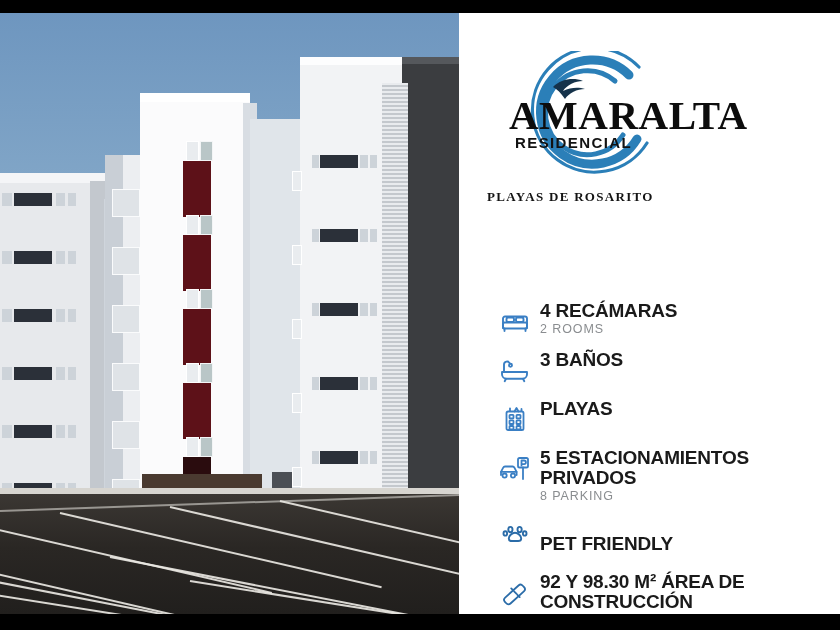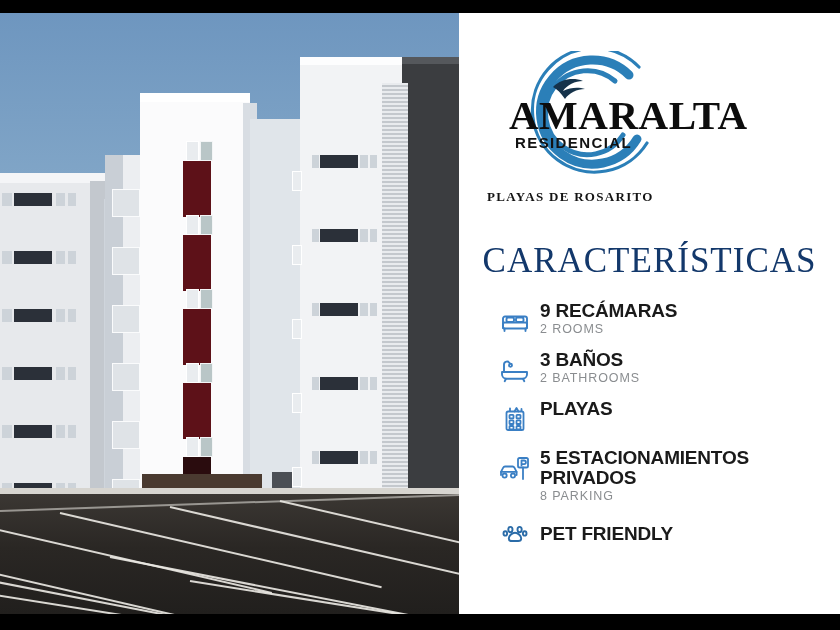--- a/index.html
+++ b/index.html
@@ -81,21 +81,21 @@
 
   
   .features{position:absolute;left:36px;top:288px;width:340px;}
   .feat{position:relative;display:flex;align-items:flex-start;margin-bottom:9px;min-height:40px;}
   .feat .ic{flex:0 0 40px;width:40px;height:38px;display:flex;align-items:center;justify-content:center;padding-top:2px;}
   .feat .txt{flex:1;padding-left:5px;}
   .f-title{font-family:"Liberation Sans",sans-serif;font-weight:700;font-size:19px;
     color:#1a1a1a;line-height:1.06;letter-spacing:-0.2px;}
   .f-sub{font-family:"Liberation Sans",sans-serif;font-weight:400;font-size:12.5px;
     color:#8a8d90;letter-spacing:0.9px;line-height:1.25;margin-top:1px;}
-  .feat.nosub{align-items:center;}
+  .feat.nosub{align-items:flex-end;}
   .feat.pet{margin-bottom:18px;margin-top:4px;}
   svg{display:block;}
 </style>
 </head>
 <body>
 
 <div class="canvas">
 
   <div class="bar-top"></div>
 
@@ -240,58 +240,56 @@
           <path d="M128 30 A42 42 0 1 0 136 84" fill="none" stroke="#2b7fb8" stroke-width="5" stroke-linecap="round"></path>
 
           <path d="M66 36 C74 28 86 26 96 30 C88 30 80 34 76 40 C84 36 92 36 98 38 C90 38 82 42 78 48 C74 42 70 38 66 36 Z" fill="#15324a"></path>
         </svg>
       </div>
       <div class="logo-word">AMARALTA</div>
       <div class="logo-sub">RESIDENCIAL</div>
       <div class="logo-city">PLAYAS DE ROSARITO</div>
     </div>
 
-    <div class="heading">CARACTERÍSTICAS</div>
 
     <div class="features">
 
       <div class="feat">
         <div class="ic">
           <svg width="30" height="26" viewBox="0 0 30 26">
             <g fill="none" stroke="#3a7fc4" stroke-width="1.9" stroke-linecap="round" stroke-linejoin="round">
               <path d="M3 19 V9.5 a2 2 0 0 1 2-2 h20 a2 2 0 0 1 2 2 V19"></path>
               <rect x="3" y="13.5" width="24" height="6" rx="1.6"></rect>
               <rect x="6.5" y="8.5" width="7.5" height="4.4" rx="1.4"></rect>
               <rect x="16" y="8.5" width="7.5" height="4.4" rx="1.4"></rect>
               <path d="M4.5 19.5 V22"></path>
                 <path d="M25.5 19.5 V22"></path>
             </g>
           </svg>
         </div>
         <div class="txt">
-          <div class="f-title">9 RECÁMARAS</div>
+          <div class="f-title">4 RECÁMARAS</div>
           <div class="f-sub">2 ROOMS</div>
         </div>
       </div>
 
       <div class="feat">
         <div class="ic">
           <svg width="30" height="26" viewBox="0 0 30 26">
             <g fill="none" stroke="#3a7fc4" stroke-width="1.9" stroke-linecap="round" stroke-linejoin="round">
               <path d="M4 14 V6.5 a3 3 0 0 1 5.6 -1.4"></path>
               <circle cx="10.5" cy="7.3" r="1.5"></circle>
               <path d="M2 14 h25 v2.2 a4.5 4.5 0 0 1 -4.5 4.5 H6.5 A4.5 4.5 0 0 1 2 16.2 Z"></path>
               <path d="M6 20.8 L4.7 23.2"></path>
                 <path d="M23 20.8 L24.3 23.2"></path>
             </g>
           </svg>
         </div>
         <div class="txt">
           <div class="f-title">3 BAÑOS</div>
-          <div class="f-sub">2 BATHROOMS</div>
         </div>
       </div>
 
       <div class="feat">
         <div class="ic">
           <svg width="30" height="28" viewBox="0 0 30 28">
             <g fill="none" stroke="#3a7fc4" stroke-width="1.8" stroke-linecap="round" stroke-linejoin="round">
               <path d="M10 5 V2.5"></path>
                 <path d="M14.5 5.5 L16.5 2 L18.5 5.5"></path>
               <path d="M21.5 5 V3"></path>
@@ -340,18 +338,34 @@
               <ellipse cx="5.3" cy="11.4" rx="1.8" ry="2.2"></ellipse>
               <ellipse cx="24.7" cy="11.4" rx="1.8" ry="2.2"></ellipse>
             </g>
           </svg>
         </div>
         <div class="txt">
           <div class="f-title">PET FRIENDLY</div>
         </div>
       </div>
 
+      <div class="feat">
+        <div class="ic">
+          <svg width="30" height="28" viewBox="0 0 30 28">
+            <g fill="none" stroke="#2b6ca8" stroke-width="1.8" stroke-linecap="round" stroke-linejoin="round">
+              <rect x="2.5" y="11.5" width="24" height="8" rx="3" transform="rotate(-42 14.5 15.5)"></rect>
+              <path d="M11.2 9.4 l2.3 2.3"></path>
+              <path d="M14.3 12.6 l2.3 2.3"></path>
+              <path d="M17.4 15.8 l2.3 2.3"></path>
+            </g>
+          </svg>
+        </div>
+        <div class="txt">
+          <div class="f-title">92 Y 98.30 M² ÁREA DE CONSTRUCCIÓN</div>
+          <div class="f-sub">92 Y 98.30 M² CONSTRUCTION AREA</div>
+        </div>
+      </div>
 
     </div>
   </div>
 
   <div class="bar-bottom"></div>
 </div>
 
 </body></html>

